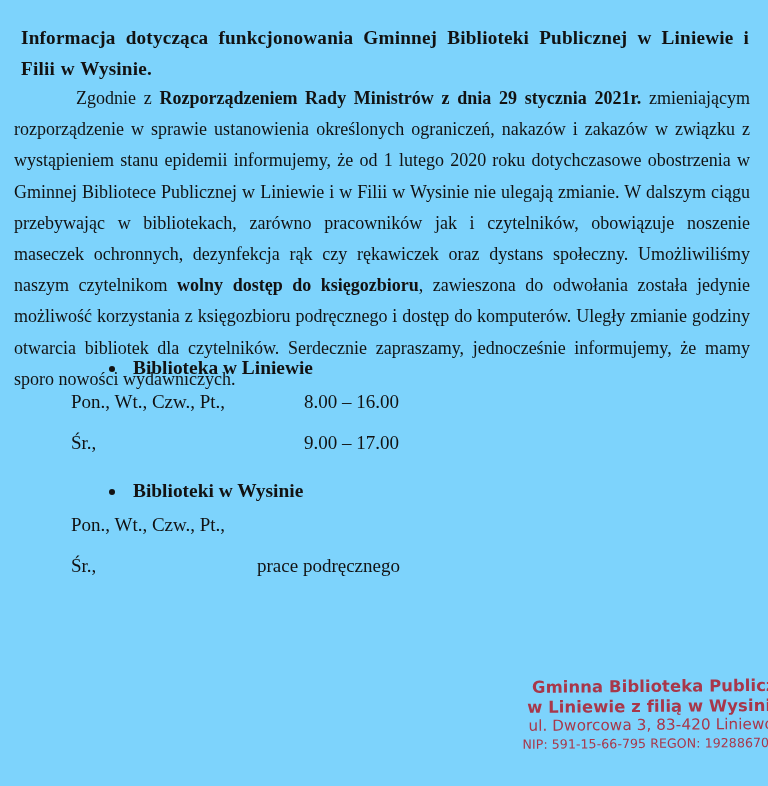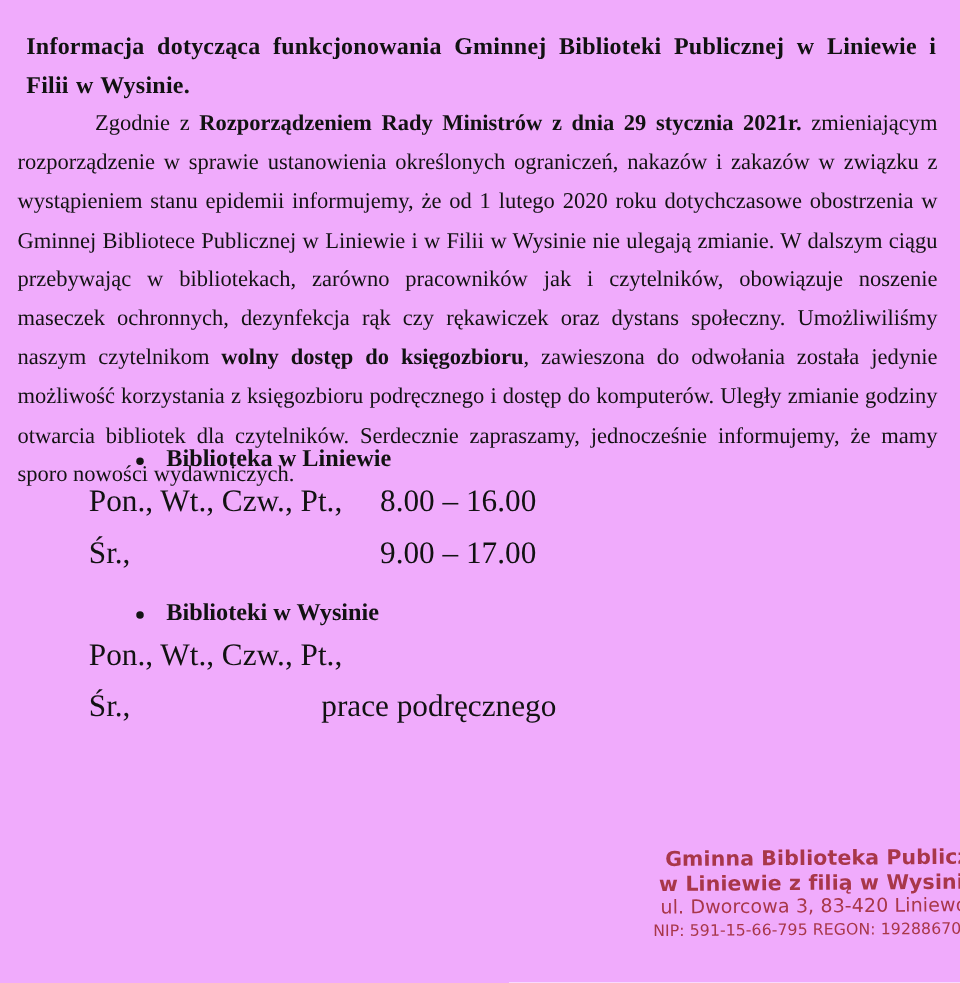--- a/index.html
+++ b/index.html
@@ -16,21 +16,21 @@
     font-family: "Liberation Serif", "DejaVu Serif", serif;
     color: #121212;
     -webkit-font-smoothing: antialiased;
   }
 
   .page {
     position: absolute;
     inset: 0;
     width: 768px;
     height: 786px;
-    background: #f0abfc;
+    background: #7dd3fc;
   }
 
   
   .doc-title {
     position: absolute;
     left: 21px;
     top: 9px;
     width: 728px;
     font-size: 19.2px;
     line-height: 31px;
@@ -75,21 +75,21 @@
     left: 109px;
     top: 11px;
     width: 6px;
     height: 6px;
     border-radius: 50%;
     background: #131313;
   }
   .hours-row {
     position: relative;
     height: 41px;
-    font-size: 25px;
+    font-size: 19px;
     line-height: 41px;
   }
   .hours-day {
     position: absolute;
     left: 71px;
     top: 0;
     white-space: nowrap;
   }
   .hours-value {
     position: absolute;

